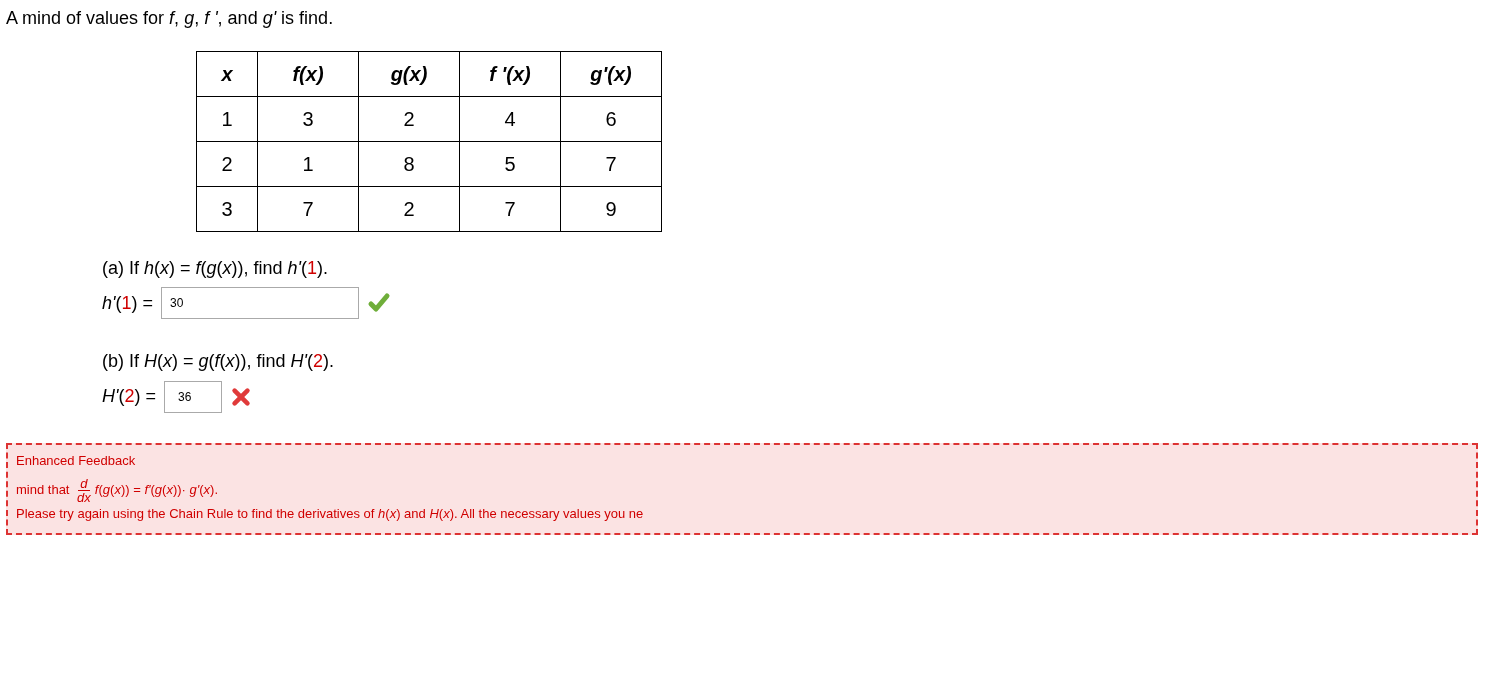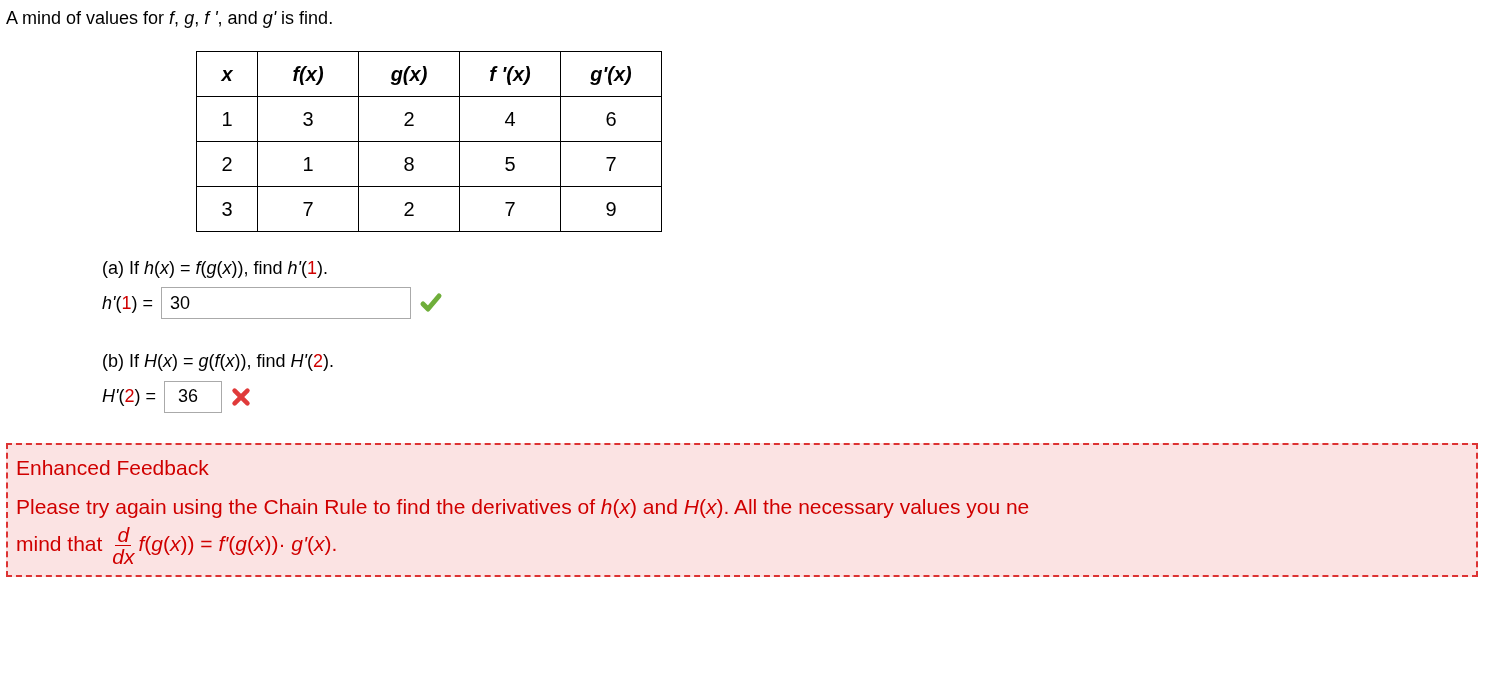--- a/index.html
+++ b/index.html
@@ -31,31 +31,31 @@
   .part { margin-left: 96px; margin-bottom: 30px; }
   .prompt { margin-bottom: 6px; }
   .answer-row { display: flex; align-items: center; gap: 8px; }
   .red { color: #d00000; }
   .input-box {
     border: 1px solid #aaa;
     background: #fff;
     padding: 2px 8px;
     min-width: 180px;
     height: 26px;
-    font-size: 18px;
+    font-size: 12px;
     font-family: inherit;
   }
   .input-box.small { min-width: 30px; width: 30px; text-align: left; padding: 2px 13px; }
   .icon { display: inline-flex; align-items: center; }
   .feedback {
     border: 2px dashed #d33;
     background: #fbe3e3;
     padding: 6px 8px 8px 8px;
     color: #d00000;
-    font-size: 21px;
+    font-size: 13px;
     line-height: 1.6;
     margin-top: 8px;
     width: 1472px;
     box-sizing: border-box;
   }
   .feedback .title { margin-bottom: 6px; }
   .frac {
     display: inline-flex;
     flex-direction: column;
     align-items: center;
@@ -137,23 +137,23 @@
         <svg width="22" height="22" viewBox="0 0 24 24">
             <path d="M5 5 L19 19 M19 5 L5 19" fill="none" stroke="#e03a3a" stroke-width="5" stroke-linecap="round"></path>
           </svg>
       </span>
     </div>
   </div>
 
   <div class="feedback">
     <div class="title">Enhanced Feedback</div>
     <div>
-      <span>Please try again using the Chain Rule to find the derivatives of  </span><span class="i">h</span><span>(</span><span class="i">x</span><span>)</span><span>  and  </span><span class="i">H</span><span>(</span><span class="i">x</span><span>)</span><span>.  All the necessary values you ne</span>
-    </div>
-    <div>
       <span>mind that  </span><span class="frac">
           <span class="num i">d</span>
           <span class="den i">dx</span>
         </span><span class="i">f</span><span>(</span><span class="i">g</span><span>(</span><span class="i">x</span><span>))</span><span> = </span><span class="i">f'</span><span>(</span><span class="i">g</span><span>(</span><span class="i">x</span><span>))· </span><span class="i">g'</span><span>(</span><span class="i">x</span><span>).</span>
+    </div>
+    <div>
+      <span>Please try again using the Chain Rule to find the derivatives of  </span><span class="i">h</span><span>(</span><span class="i">x</span><span>)</span><span>  and  </span><span class="i">H</span><span>(</span><span class="i">x</span><span>)</span><span>.  All the necessary values you ne</span>
     </div>
   </div>
 
 </div>
 
 </body></html>

